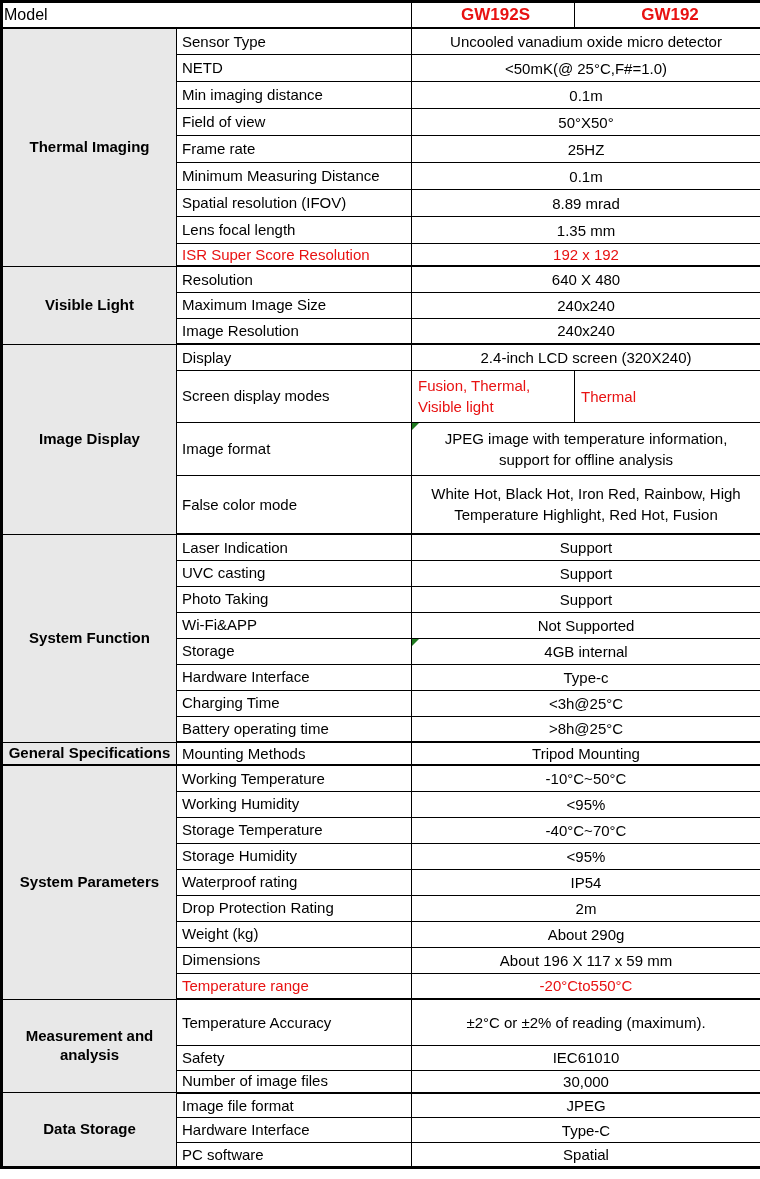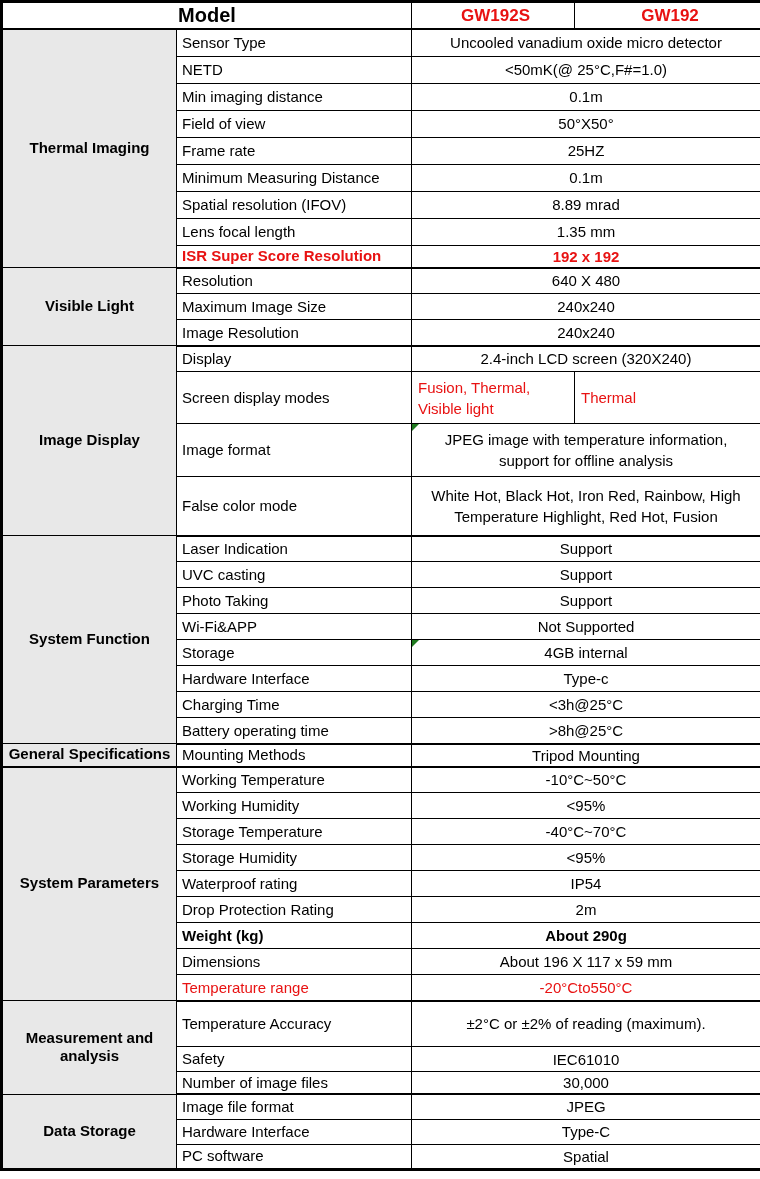--- a/index.html
+++ b/index.html
@@ -15,21 +15,21 @@
     border:3px solid var(--border,#000);
   }
   td{
     border:1px solid var(--border,#000);
     vertical-align:middle;
     overflow:hidden;
     position:relative;
   }
   tr.sec-end > td{border-bottom-width:2px;}
   .model{
-    font-size:20px;font-weight:bold;text-align:center;
+    font-size:16px;font-weight:normal;text-align:left;
   }
   .mhead{
     font-size:17px;font-weight:bold;text-align:center;
     padding-left:6px;color:var(--red,#e81212);
   }
   .cat{
     background:var(--cat-bg,#e8e8e8);
     font-weight:bold;text-align:center;
     font-size:15px;line-height:1.25;padding:0 1px;margin-left:16px;
   }
@@ -91,21 +91,21 @@
         <td class="val" colspan="2">0.1m</td>
       </tr>
       <tr style="height: 27px;">
         <td class="param">Spatial resolution (IFOV)</td>
         <td class="val" colspan="2">8.89 mrad</td>
       </tr>
       <tr style="height: 27px;">
         <td class="param">Lens focal length</td>
         <td class="val" colspan="2">1.35 mm</td>
       </tr>
-      <tr class="sec-end" style="height: 19px; font-weight: bold;">
+      <tr class="sec-end" style="height: 19px;">
         <td class="param red">ISR Super Score  Resolution</td>
         <td class="val red" colspan="2">192 x 192</td>
       </tr>
       <tr style="height: 26px;">
         <td class="cat" rowspan="3">Visible Light</td>
         <td class="param">Resolution</td>
         <td class="val" colspan="2">640 X 480</td>
       </tr>
       <tr style="height: 26px;">
         <td class="param">Maximum Image Size</td>
@@ -192,21 +192,21 @@
         <td class="val" colspan="2">&lt;95%</td>
       </tr>
       <tr style="height: 26px;">
         <td class="param">Waterproof rating</td>
         <td class="val" colspan="2">IP54</td>
       </tr>
       <tr style="height: 26px;">
         <td class="param">Drop Protection Rating</td>
         <td class="val" colspan="2">2m</td>
       </tr>
-      <tr style="height: 26px; font-weight: bold;">
+      <tr style="height: 26px;">
         <td class="param">Weight (kg)</td>
         <td class="val" colspan="2">About 290g</td>
       </tr>
       <tr style="height: 26px;">
         <td class="param">Dimensions</td>
         <td class="val" colspan="2">About 196 X 117 x 59 mm</td>
       </tr>
       <tr class="sec-end" style="height: 26px;">
         <td class="param red">Temperature range</td>
         <td class="val red" colspan="2">-20°Cto550°C</td>

